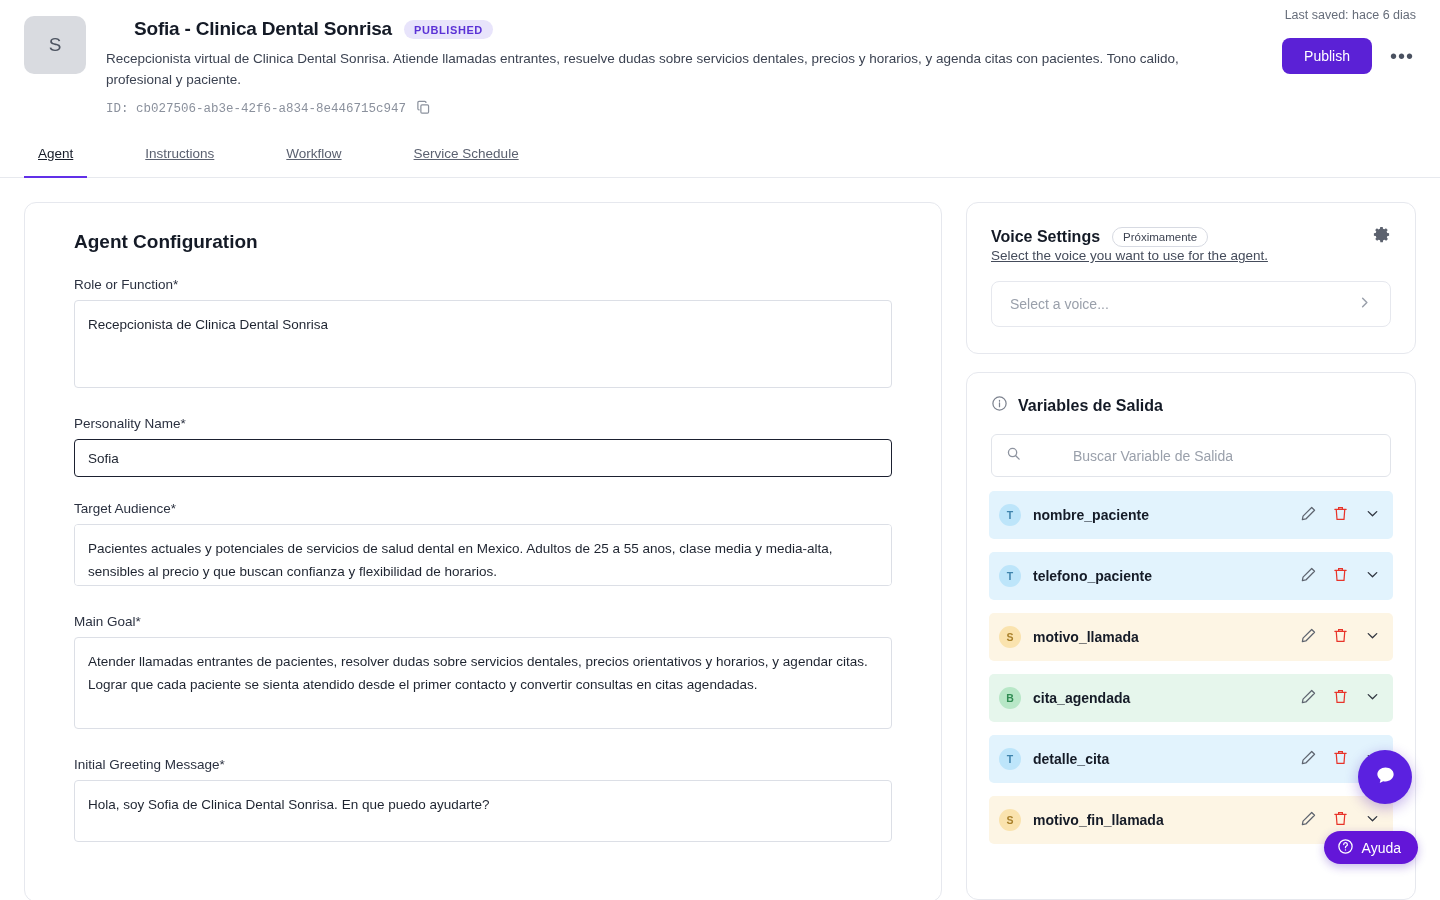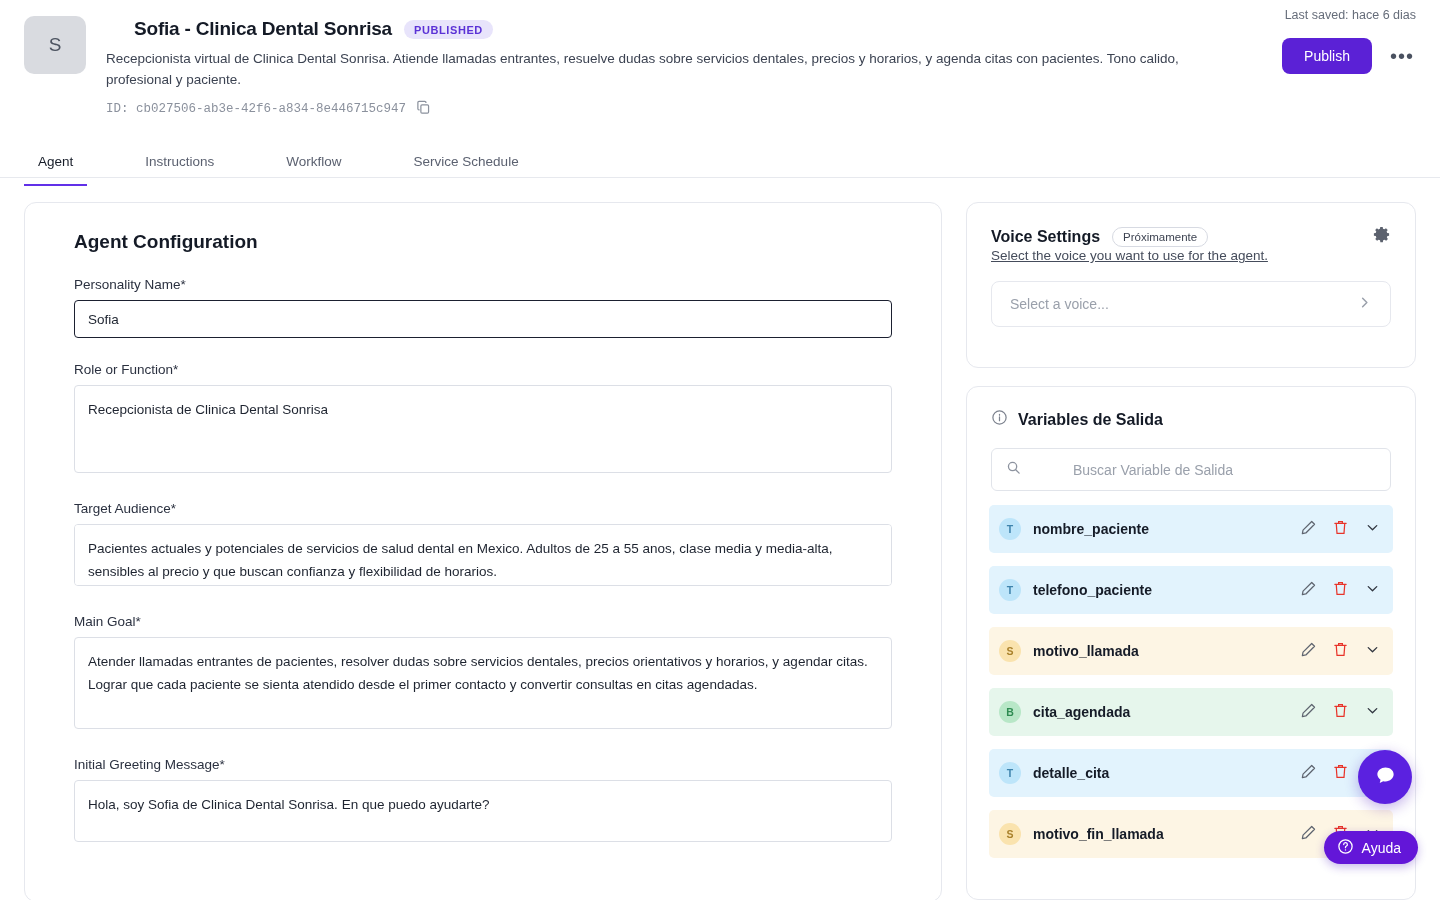--- a/index.html
+++ b/index.html
@@ -92,21 +92,21 @@
     background: #fff;
   }
   .tab {
     display: flex; align-items: center;
     font-size: 13.5px;
     color: #5b6170;
     padding: 0 14px;
     margin-right: 44px;
     cursor: pointer;
     border-bottom: 2.5px solid transparent;
-    position: relative; top: 9px;
+    position: relative; top: 1px; text-decoration: underline;
   }
   .tab.active { color: #161c28; border-bottom-color: #6130e8; }
 
   
   .body {
     display: flex;
     gap: 24px;
     padding: 24px 24px 0 24px;
     height: 722px;
   }
@@ -150,21 +150,21 @@
   .ta-2 { height: 62px; }
   .ta-4 { height: 92px; }
   .ta-5 { height: 62px; }
 
   
   .right-col {
     flex: 0 0 450px;
     width: 450px;
     display: flex; flex-direction: column; gap: 18px;
   }
-  .voice-card { padding: 22px 24px 40px 24px; }
+  .voice-card { padding: 22px 24px 26px 24px; }
   .voice-head { display: flex; align-items: center; gap: 12px; }
   .voice-title { font-size: 16px; font-weight: bold; color: #141a26; }
   .chip-soon {
     border: 1px solid #d7dae2;
     border-radius: 999px;
     font-size: 11.5px;
     color: #3e4452;
     padding: 3px 10px;
   }
   .gear { margin-left: auto; cursor: pointer; display: block; }
@@ -300,30 +300,30 @@
 
   <div class="body">
 
     <div class="card left-card">
       <div class="left-title">Agent Configuration</div>
 
       <div class="form-wrap">
 
         <div class="field">
           <label class="field-label">
+            <span>Role or Function</span><span class="req">*</span>
+          </label>
+          <textarea class="ta ta-3" style="">Recepcionista de Clinica Dental Sonrisa</textarea>
+        </div>
+
+        <div class="field">
+          <label class="field-label">
             <span>Personality Name</span><span class="req">*</span>
           </label>
           <input class="inp focused" type="text" value="Sofia" style="">
-        </div>
-
-        <div class="field">
-          <label class="field-label">
-            <span>Role or Function</span><span class="req">*</span>
-          </label>
-          <textarea class="ta ta-3" style="">Recepcionista de Clinica Dental Sonrisa</textarea>
         </div>
 
         <div class="field">
           <label class="field-label">
             <span>Target Audience</span><span class="req">*</span>
           </label>
           <textarea class="ta ta-2" style="">Pacientes actuales y potenciales de servicios de salud dental en Mexico. Adultos de 25 a 55 anos, clase media y media-alta, sensibles al precio y que buscan confianza y flexibilidad de horarios.</textarea>
         </div>
 
         <div class="field">

